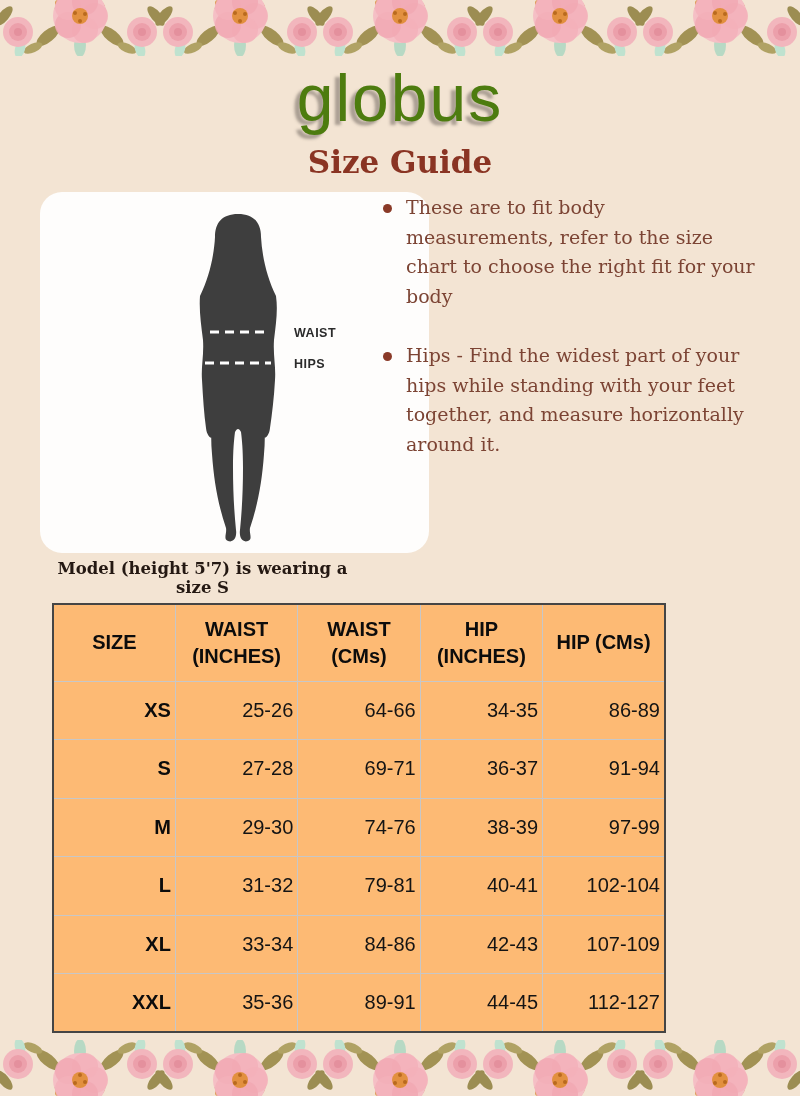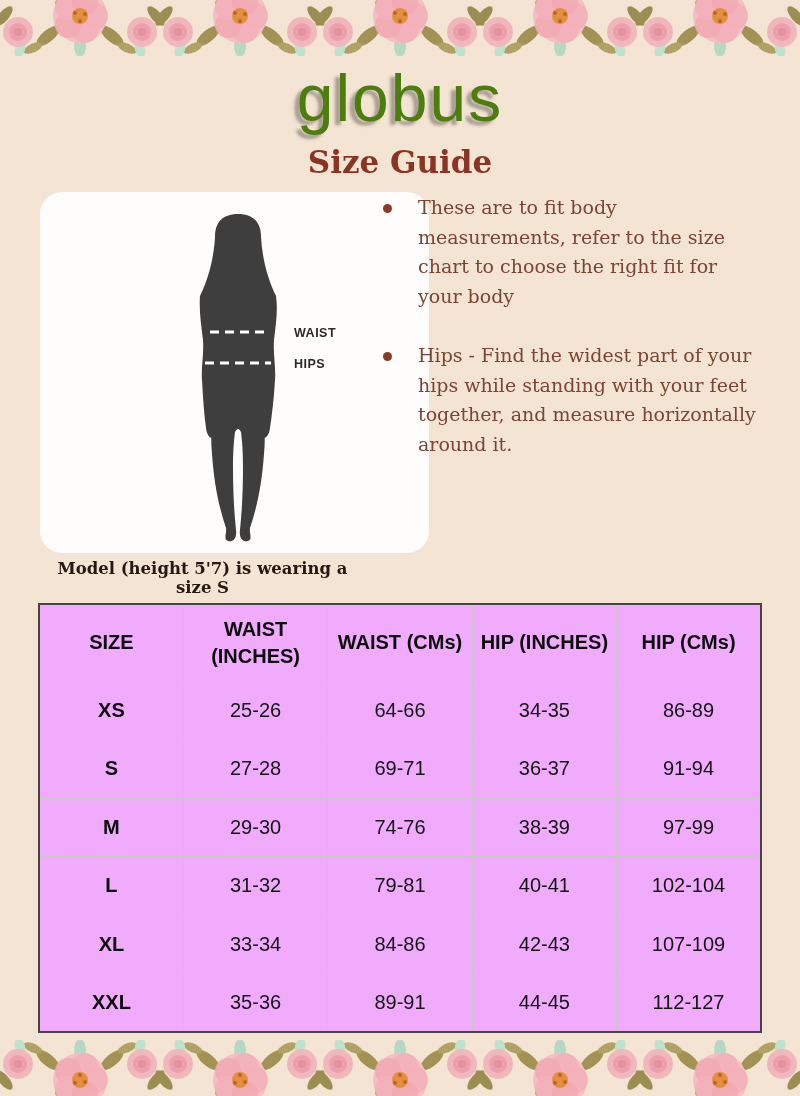--- a/index.html
+++ b/index.html
@@ -51,40 +51,39 @@
     display:flex; align-items:flex-start; margin-bottom:30px;
   }
   .bullet-dot {
     flex:0 0 9px; width:9px; height:9px; border-radius:50%;
     background:#8a3a28; margin-top:11px; margin-right:14px;
   }
   .instruction p {
     font-family:"DejaVu Serif", serif;
     font-size:19px; line-height:29.5px;
     color:#7c4434;
-    margin-left:12px;
   }
 
   table.size-table {
-    position:absolute; left:38px; top:603px; width:724px;
+    position:absolute; left:52px; top:603px; width:614px;
     border-collapse:collapse; table-layout:fixed;
-    background:#f0abfc;
+    background:#fdba74;
     border:2px solid #454545;
   }
   .size-table th, .size-table td {
     border:1px solid #c7c7c7;
     text-align:center; vertical-align:middle;
     padding:0 4px;
   }
   .size-table thead tr { height:77px; }
   .size-table tbody tr { height:58.5px; }
   .size-table th {
     font-size:20px; font-weight:bold; color:#0c0c0c; line-height:1.35;
   }
-  .size-table td { font-size:20px; color:#141414; }
+  .size-table td { font-size:20px; color:#141414;text-align:right; }
   .size-table td.size-cell { font-weight:bold; color:#0c0c0c; }
 
   .fig-label {
     font-family:"Liberation Sans", sans-serif;
     font-size:12.5px; font-weight:bold; letter-spacing:.5px; fill:#2b2b2b;
   }
 </style>
 </head>
 <body>
 

